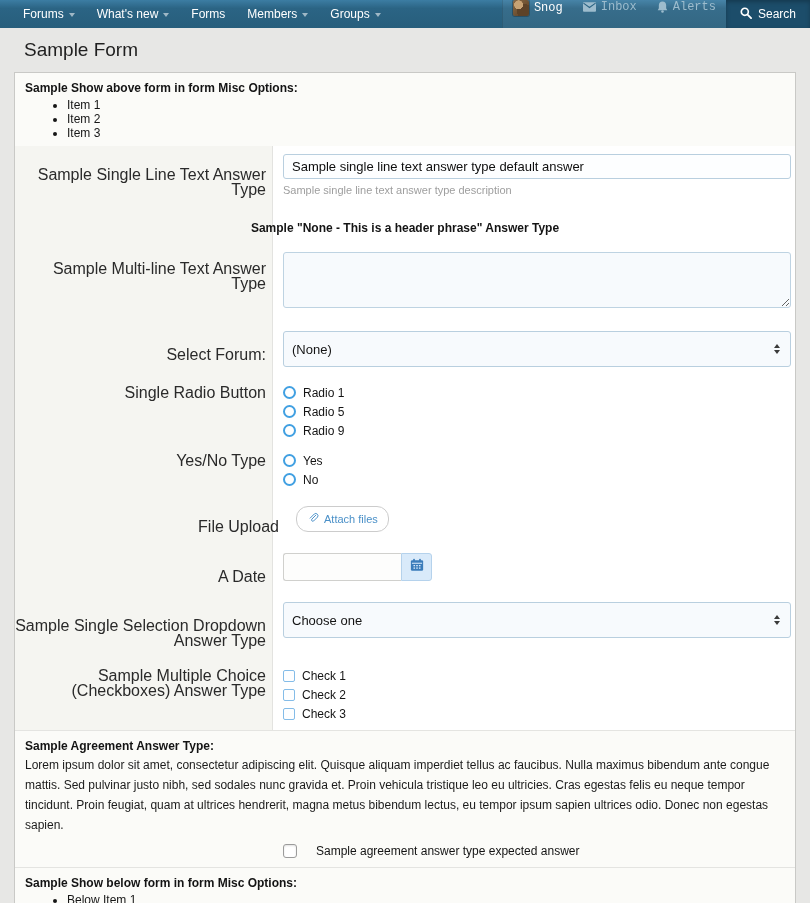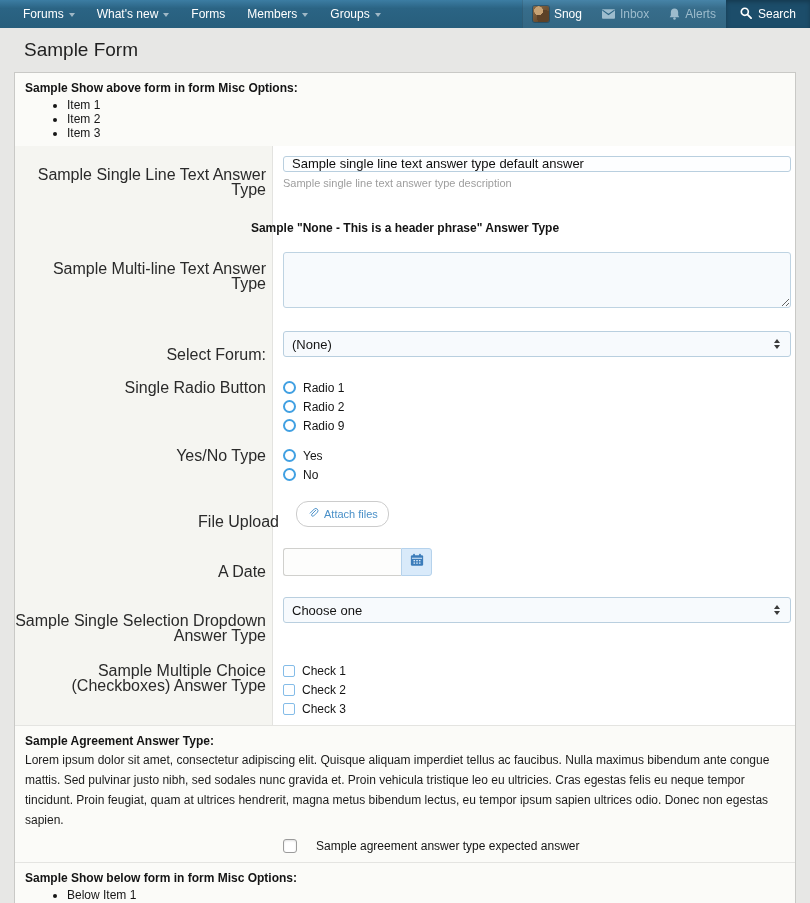--- a/index.html
+++ b/index.html
@@ -23,23 +23,24 @@
     display:flex; align-items:center; gap:5px;
     padding:0 11px; color:#fff; cursor:pointer; white-space:nowrap;
   }
   .caret {
     width:0; height:0; margin-top:2px;
     border-left:3px solid transparent; border-right:3px solid transparent;
     border-top:4px solid rgba(255,255,255,.55);
   }
   .nav-right { margin-left:auto; display:flex; align-items:stretch; }
   .visitor {
-    display:flex; align-items:center;
+    display:flex; align-items:flex-start;
     background:rgba(255,255,255,.06);
     border-left:1px solid rgba(0,0,0,.12);
+    font-family:Liberation Mono, monospace;
   }
   .vtab { display:flex; align-items:center; gap:5px; padding:0 10px; cursor:pointer; }
   .vtab.muted { color:#9dbccd; }
   .vtab .ico { display:flex; }
   .nav-user { color:#fff; }
   .avatar {
     width:16px; height:16px; border-radius:2px; display:inline-block;
     background:
       radial-gradient(circle at 35% 30%, #c7a274 0 28%, transparent 30%),
       radial-gradient(circle at 70% 70%, #5d4228 0 45%, transparent 47%),
@@ -82,21 +83,21 @@
     flex:0 0 258px;
     text-align:right;
     padding-right:7px;
     font-size:16px; color:#2a2a2a; line-height:15px;
   }
   .row-ctrl { flex:1; padding-left:10px; padding-right:4px; }
 
   .r-single { padding:8px 0 12px; }
   .r-single .row-label { padding-top:13px; }
   .text-input {
-    width:100%; height:16px;
+    width:100%; height:25px;
     border:1px solid #b9cfdf; border-radius:3px;
     background:#fdfeff; color:#0e0e0e;
     font-size:13px; font-family:"Liberation Sans",sans-serif;
     padding:0 8px; outline:none;
   }
   .field-desc { font-size:11px; color:#9e9e9e; margin-top:5px; line-height:12px; }
 
   .r-header { padding:12px 0 6px; text-align:center; font-size:12px; font-weight:bold; color:#141414; line-height:15px; }
 
   .r-multi { padding:10px 0 9px; }
@@ -105,21 +106,21 @@
     width:100%; height:56px; resize:vertical;
     border:1px solid #bed3e2; border-radius:3px;
     background:#f7fafd; outline:none;
     font-family:"Liberation Sans",sans-serif; font-size:13px; padding:4px 8px;
   }
 
   .r-select { padding:10px 0; }
   .r-select .row-label { padding-top:16px; }
   .select {
     display:flex; align-items:center;
-    height:26px; width:100%;
+    height:36px; width:100%;
     border:1px solid #b9cfdf; border-radius:3px;
     background:#f7fafd; cursor:pointer;
     font-size:13px; color:#141414; padding:8px 8px;
   }
   .select .sel-text { flex:1; }
   .spin { display:flex; flex-direction:column; gap:2px; margin-right:2px; }
   .tri-up { width:0;height:0;border-left:3.5px solid transparent;border-right:3.5px solid transparent;border-bottom:4px solid #3a3a3a; }
   .tri-down { width:0;height:0;border-left:3.5px solid transparent;border-right:3.5px solid transparent;border-top:4px solid #3a3a3a; }
 
   .r-radio { padding:6px 0 3px; }
@@ -290,21 +291,21 @@
 
     <div class="form-row r-radio">
       <div class="row-label">Single Radio Button</div>
       <div class="row-ctrl">
         <div class="opt-line">
           <span class="radio"></span>
           <span>Radio 1</span>
         </div>
         <div class="opt-line">
           <span class="radio"></span>
-          <span>Radio 2</span>
+          <span>Radio 5</span>
         </div>
         <div class="opt-line">
           <span class="radio"></span>
           <span>Radio 9</span>
         </div>
       </div>
     </div>
 
     <div class="form-row r-yesno">
       <div class="row-label">Yes/No Type</div>

